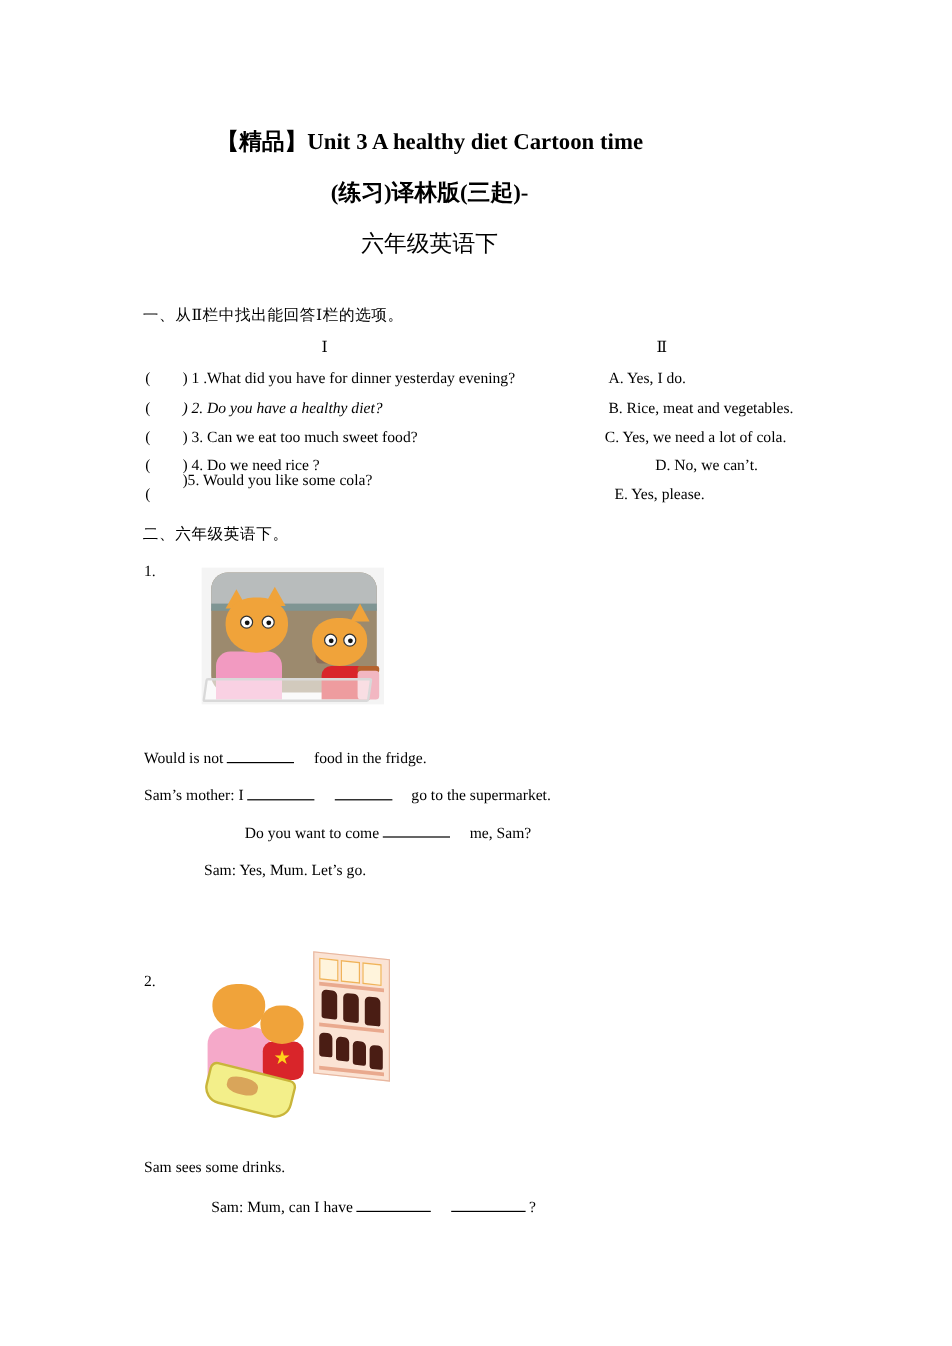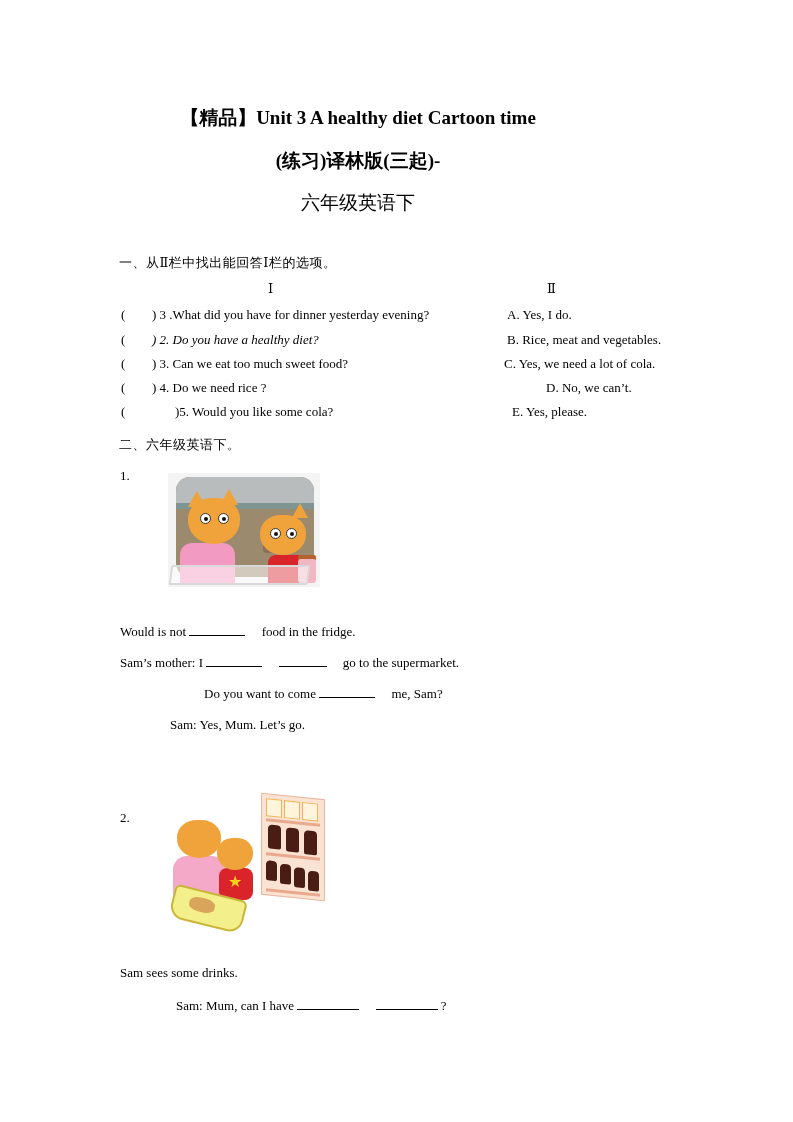--- a/index.html
+++ b/index.html
@@ -57,33 +57,33 @@
 <div class="abs title t1">【精品】Unit 3 A healthy diet Cartoon time</div>
 <div class="abs title t2">(练习)译林版(三起)-</div>
 <div class="abs title t3">六年级英语下</div>
 
 <div class="abs section" style="left:119px; top:254px;">一、从Ⅱ栏中找出能回答Ⅰ栏的选项。</div>
 <div class="abs body" style="left:268px; top:281px;">Ⅰ</div>
 <div class="abs body" style="left:547px; top:281px;">Ⅱ</div>
 
 <div>
   <div class="abs body q-paren" style="top:307px;">(</div>
-  <div class="abs body q-text" style="top:307px;">) 3 .What did you have for dinner yesterday evening?</div>
+  <div class="abs body q-text" style="top:307px;">) 1 .What did you have for dinner yesterday evening?</div>
 
   <div class="abs body q-paren" style="top:332px;">(</div>
   <div class="abs body q-text" style="top:332px;font-style:italic;">) 2. Do you have a healthy diet?</div>
 
   <div class="abs body q-paren" style="top:356px;">(</div>
   <div class="abs body q-text" style="top:356px;">) 3. Can we eat too much sweet food?</div>
 
   <div class="abs body q-paren" style="top:380px;">(</div>
   <div class="abs body q-text" style="top:380px;">) 4. Do we need rice ?</div>
 
   <div class="abs body q-paren" style="top:404px;">(</div>
-  <div class="abs body q-text" style="top:404px;margin-left:23px;">)5. Would you like some cola?</div>
+  <div class="abs body q-text" style="top:392px;">)5. Would you like some cola?</div>
 </div>
 
 <div>
   <div class="abs body opt" style="left:507px; top:307px;">A. Yes, I do.</div>
   <div class="abs body opt" style="left:507px; top:332px;">B. Rice, meat and vegetables.</div>
   <div class="abs body opt" style="left:504px; top:356px;">C. Yes, we need a lot of cola.</div>
   <div class="abs body opt" style="left:507px; top:380px;margin-left:39px;">D. No, we can’t.</div>
   <div class="abs body opt" style="left:512px; top:404px;">E. Yes, please.</div>
 </div>
 

